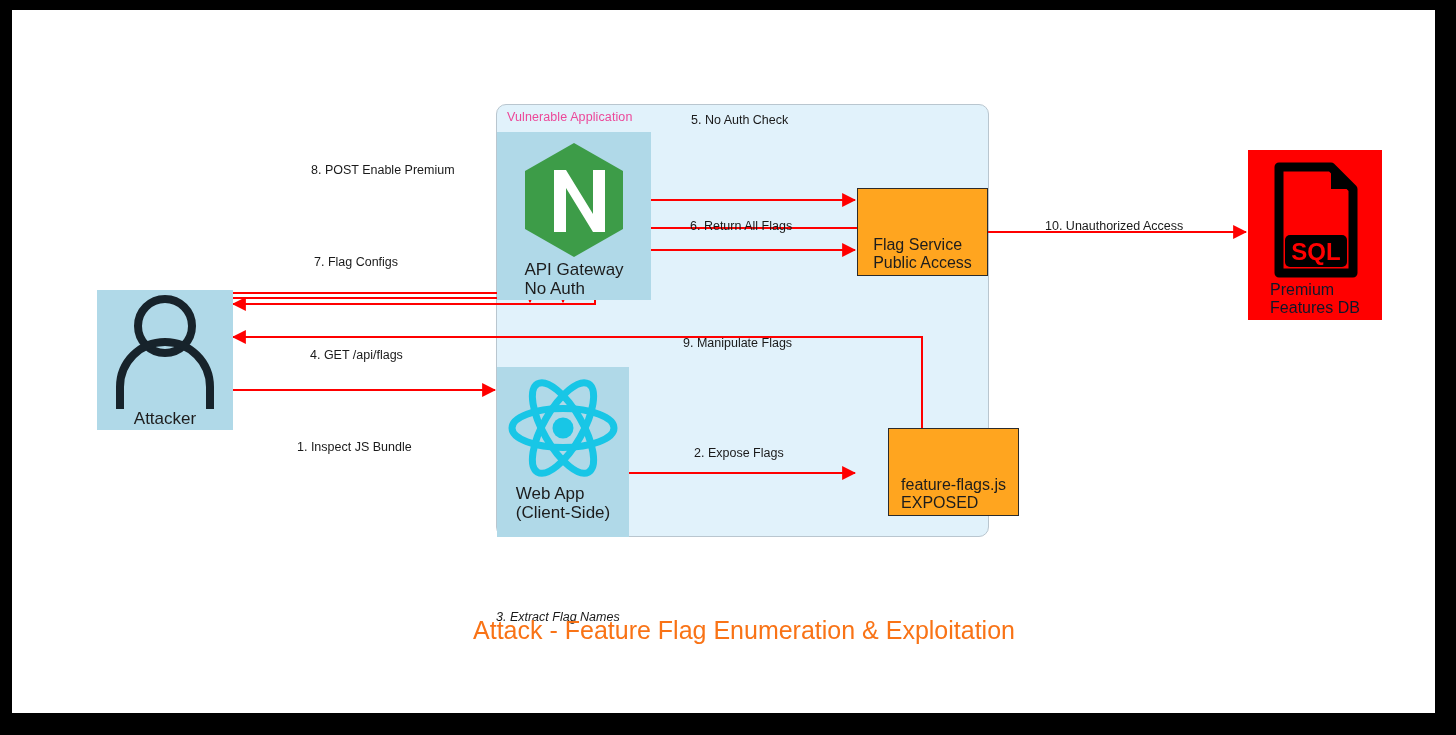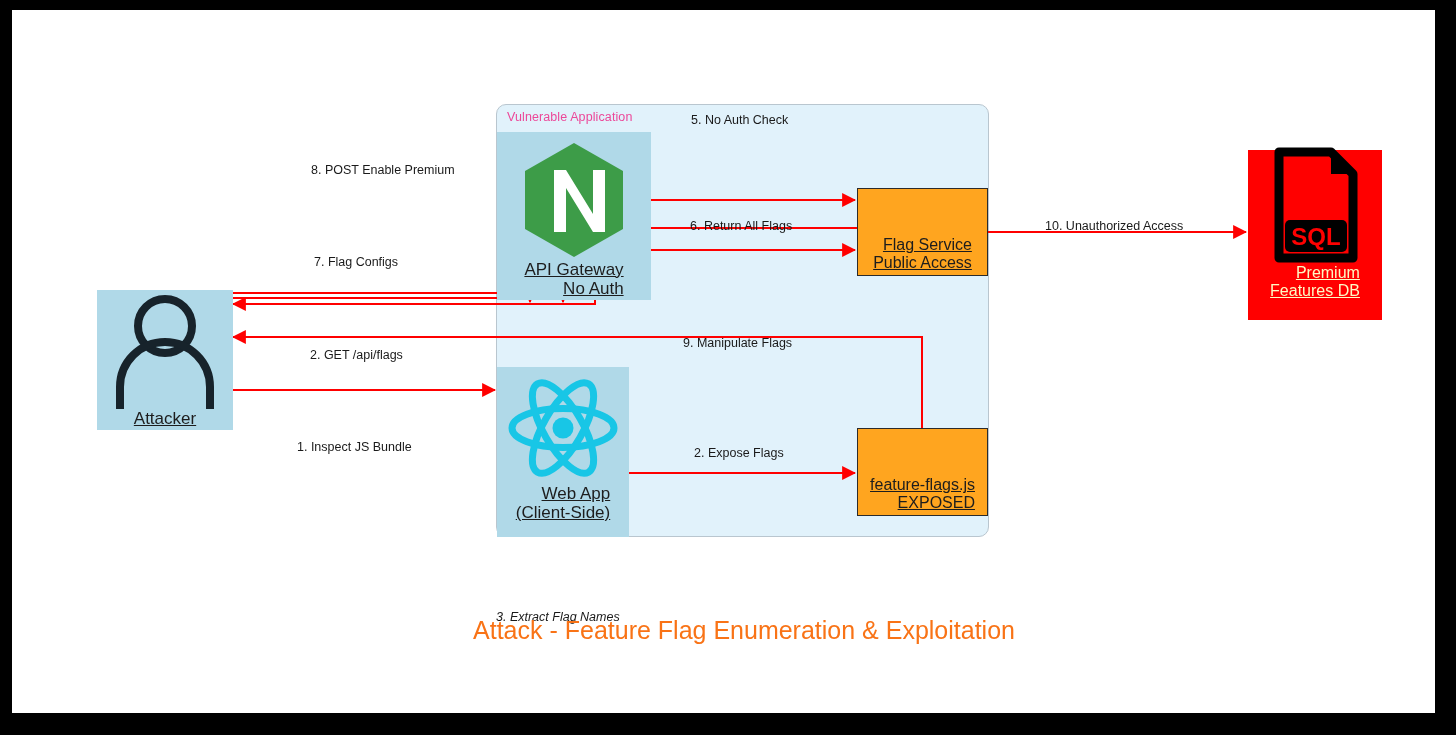--- a/index.html
+++ b/index.html
@@ -30,45 +30,44 @@
     font-size:12.5px;color:#ec4899;
     letter-spacing:.1px;
   }
   
   .node{
     box-sizing:border-box;
     display:flex;flex-direction:column;
     align-items:center;justify-content:flex-end;
   }
   .node .caption{
-    text-align:right;line-height:1.12;
+    text-align:left;line-height:1.12;
     color:#1d1d1d;
     white-space:pre-line;
-    text-decoration:underline;
   }
   .blue-node{background:#b0d9e8;}
   .orange-node{
     background:#ffa51f;
     border:1.6px solid #2b2b2b;
   }
   .red-node{background:#ff0000;}
 
   #api-gateway{left:485px;top:122px;width:154px;height:168px;}
   #web-app{left:485px;top:357px;width:132px;height:170px;}
   #flag-service{left:845px;top:178px;width:131px;height:88px;}
-  #feature-flags{left:845px;top:418px;width:131px;height:88px;}
+  #feature-flags{left:876px;top:418px;width:131px;height:88px;}
   #attacker{left:85px;top:280px;width:136px;height:140px;}
   #premium-db{left:1236px;top:140px;width:134px;height:170px;}
 
   #api-gateway .caption{font-size:17px;padding-bottom:2px;}
   #web-app .caption{font-size:17px;padding-bottom:15px;}
   #flag-service .caption{font-size:16px;padding-bottom:3px;}
   #feature-flags .caption{font-size:16px;padding-bottom:3px;}
   #attacker .caption{font-size:17px;padding-bottom:2px;}
-  #premium-db .caption{font-size:16px;color:#fef9c3;padding-bottom:20px;}
+  #premium-db .caption{font-size:16px;color:#0f172a;padding-bottom:3px;}
 
   .glyph{flex:1 1 auto;display:flex;align-items:center;justify-content:center;width:100%;margin-top:8px;}
 
   
   .edge-label{
     font-size:12.5px;color:#1a1a1a;
     white-space:nowrap;
   }
   
   #diagram-title{
@@ -175,21 +174,21 @@
       <div class="caption">Premium
 Features DB</div>
     </div>
 
     <div class="abs edge-label" style="left:285px;top:430px;">1. Inspect JS Bundle</div>
 
     <div class="abs edge-label" style="left:682px;top:436px;">2. Expose Flags</div>
 
     <div class="abs edge-label" style="left:484px;top:600px;font-style:italic;">3. Extract Flag Names</div>
 
-    <div class="abs edge-label" style="left:298px;top:338px;">2. GET /api/flags</div>
+    <div class="abs edge-label" style="left:298px;top:338px;">4. GET /api/flags</div>
 
     <div class="abs edge-label" style="left:679px;top:103px;">5. No Auth Check</div>
 
     <div class="abs edge-label" style="left:678px;top:209px;">6. Return All Flags</div>
 
     <div class="abs edge-label" style="left:302px;top:245px;">7. Flag Configs</div>
 
     <div class="abs edge-label" style="left:276px;top:153px;margin-left:23px;">8. POST Enable Premium</div>
 
     <div class="abs edge-label" style="left:671px;top:302px;margin-top:24px;">9. Manipulate Flags</div>

